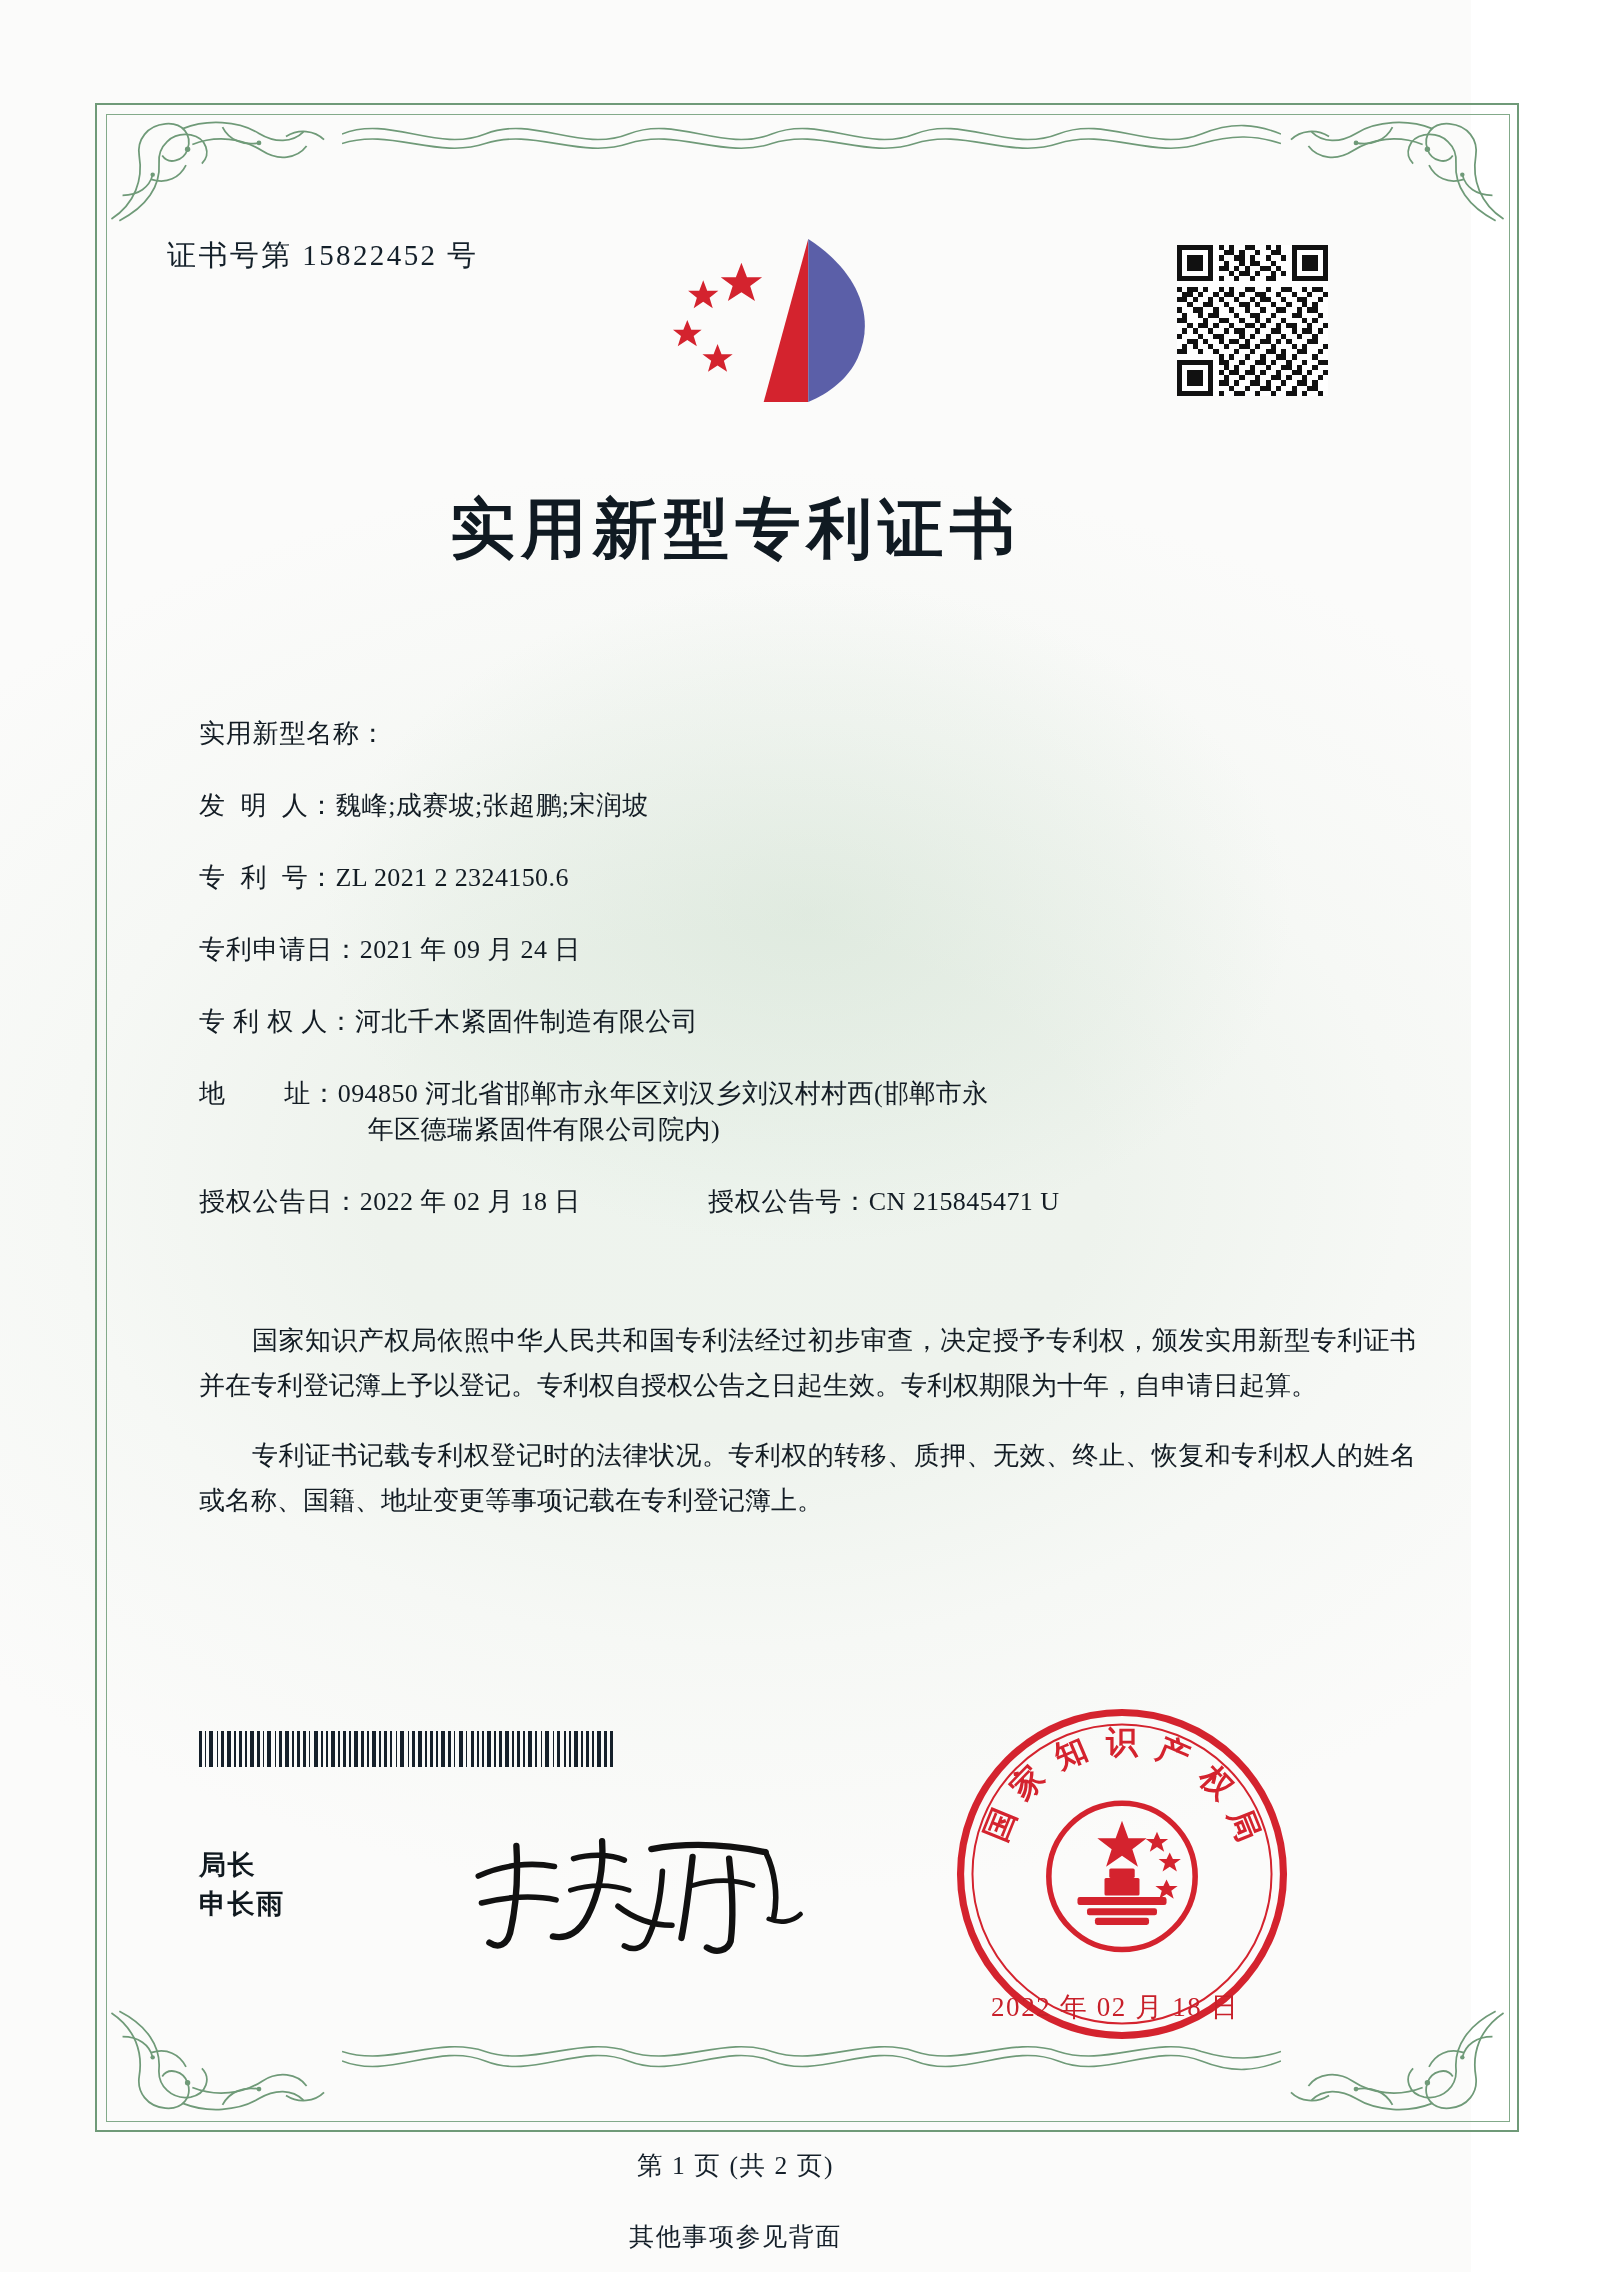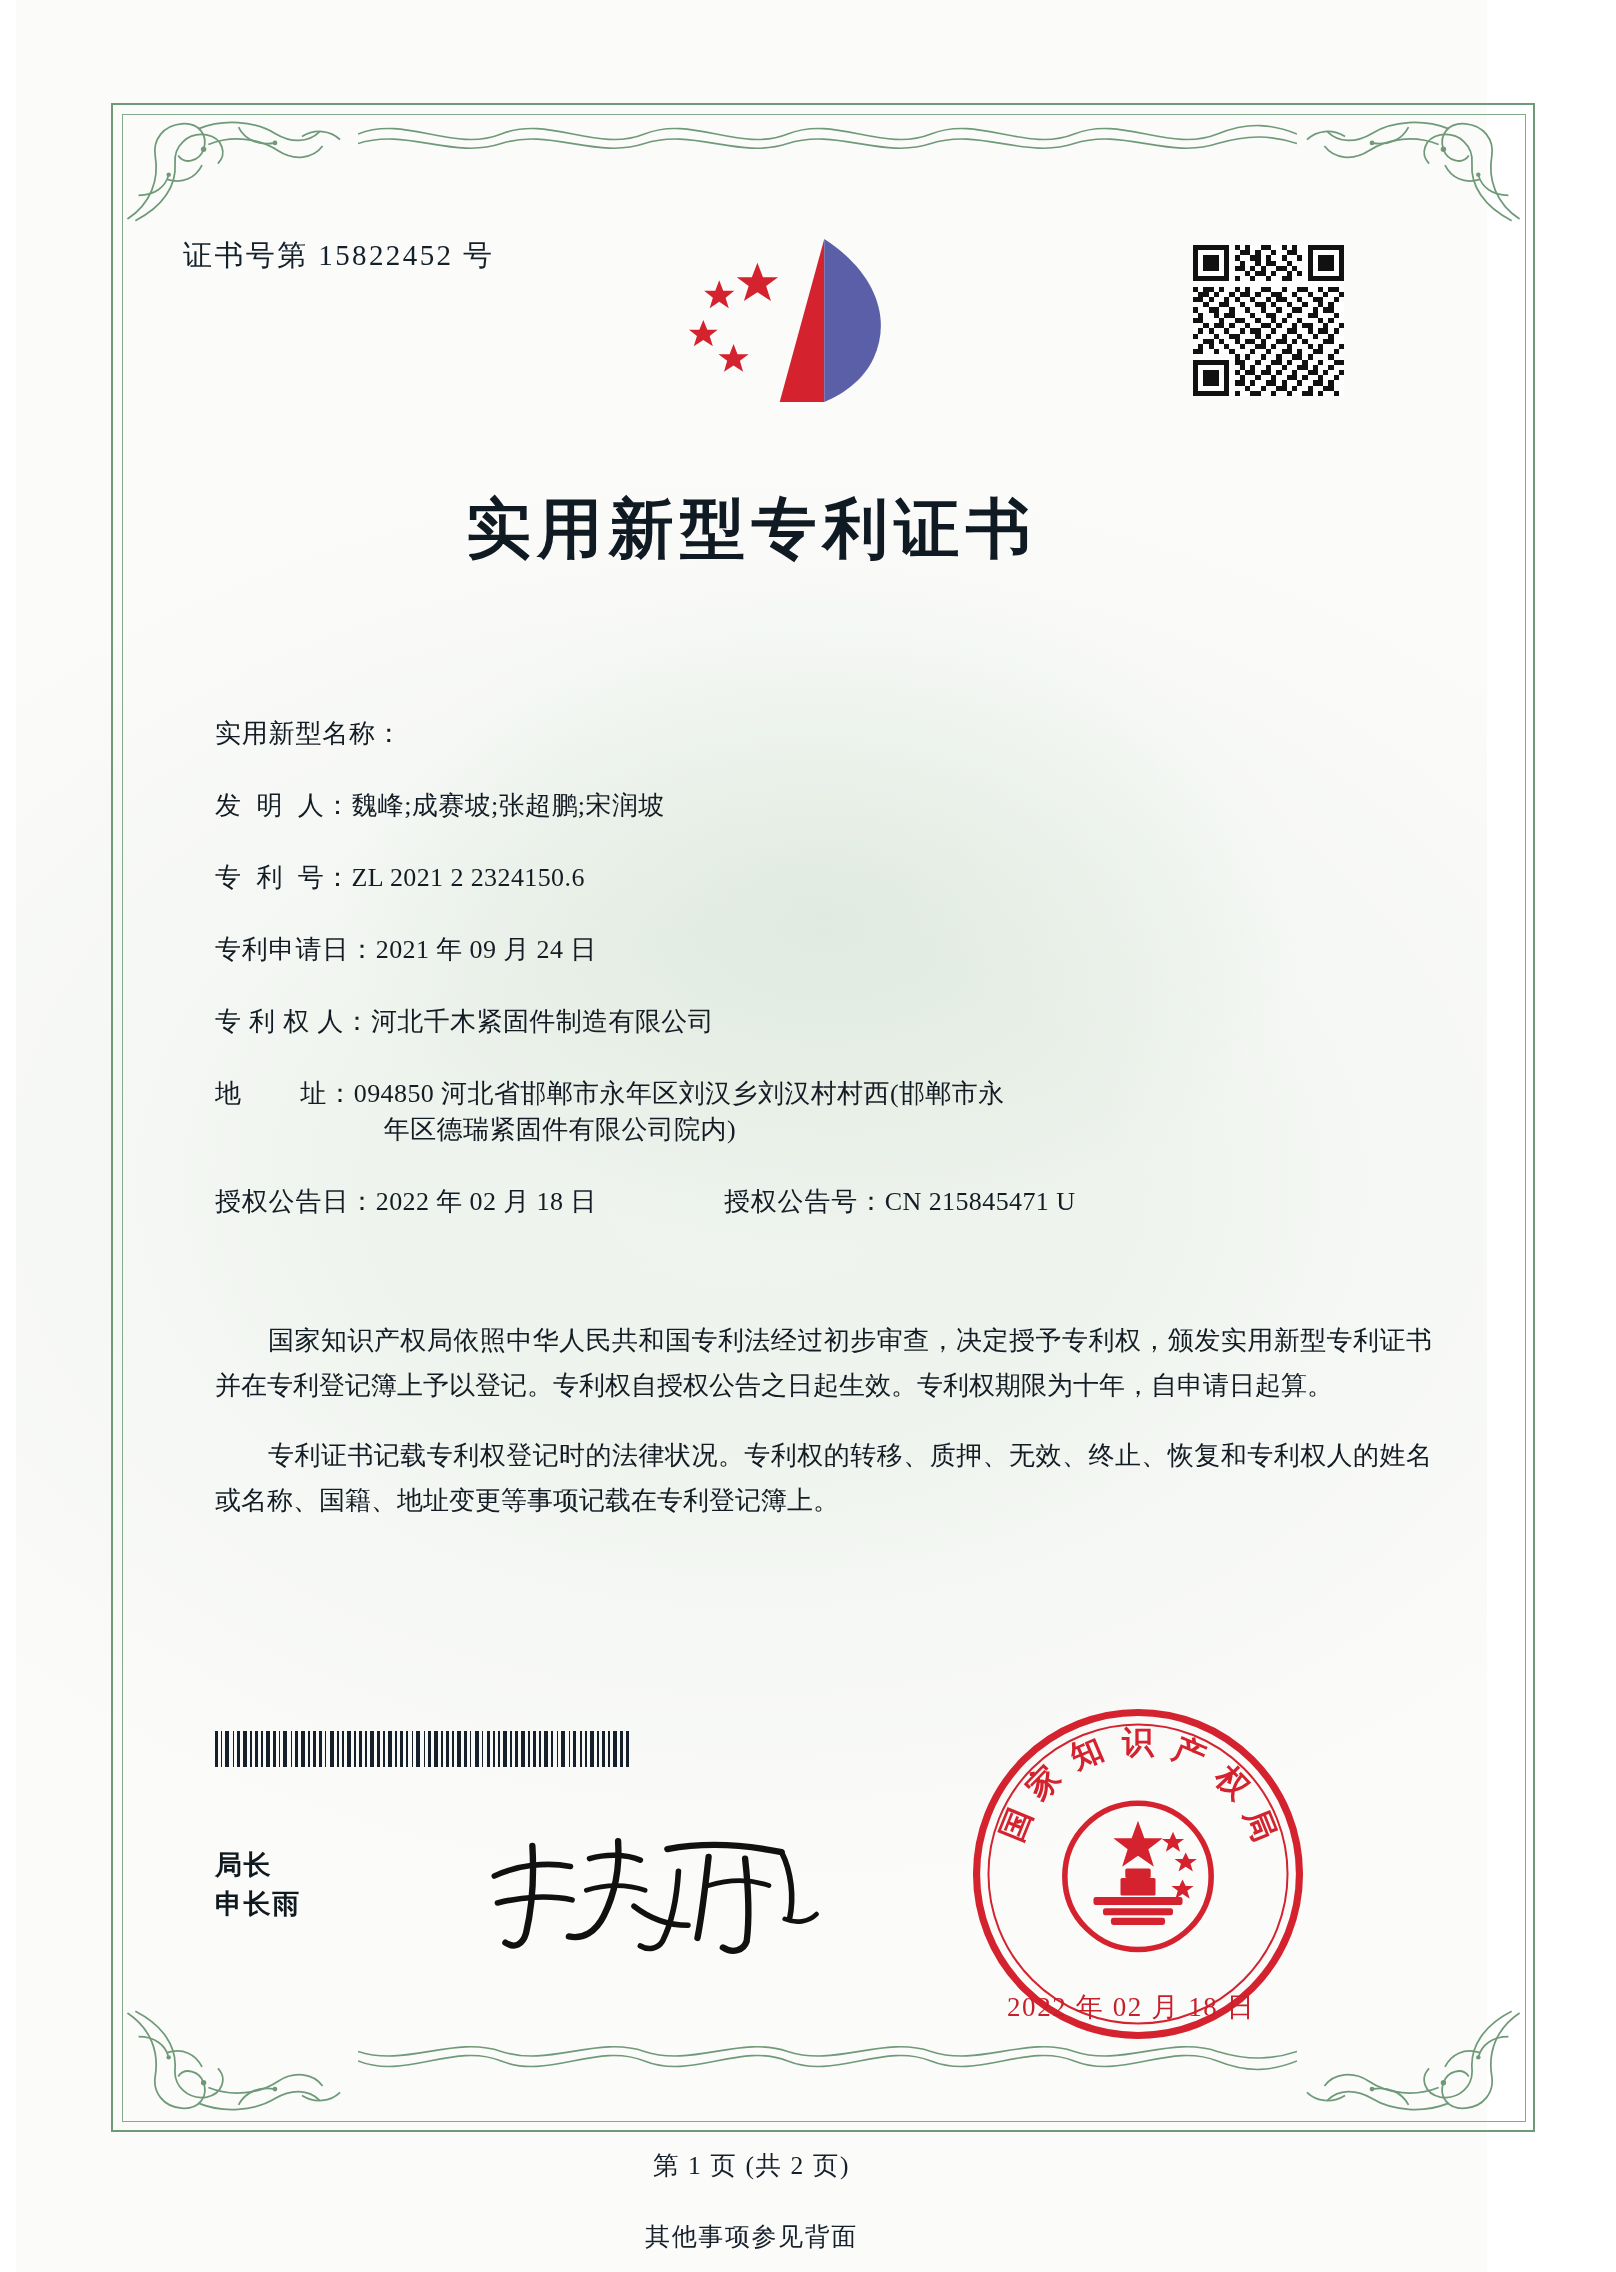--- a/index.html
+++ b/index.html
@@ -10,21 +10,21 @@
   body {
     width: 1617px;
     height: 2273px;
     font-family: "Liberation Serif", serif;
     position: relative;
     overflow: hidden;
   }
 
   .page {
     position: absolute;
-    left: 16px; top: 0;
+    left: 0; top: 0;
     width: 1471px;
     height: 2273px;
     background:
       radial-gradient(ellipse 1034px 716px at 50% 52%, #eef4ee 0%, #eef3ed 35%, #f6f8f5 65%, #fbfbfa 100%),
       linear-gradient(180deg, #fdfdfc 0%, #f4f7f3 45%, #fbfbf9 100%);
   }
 
   
   .bg-tint {
     position: absolute;

